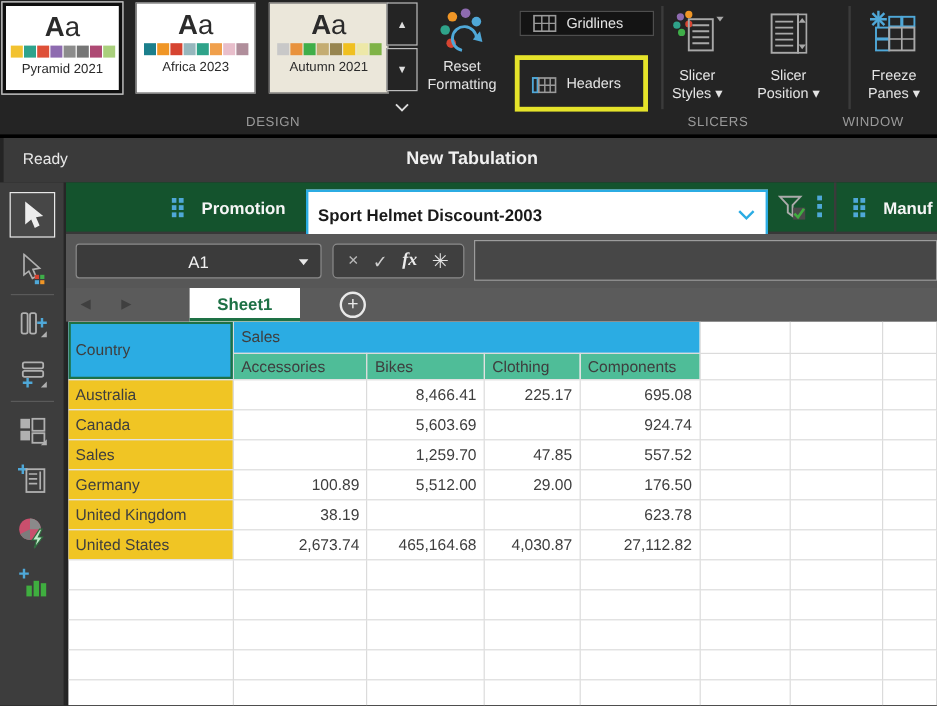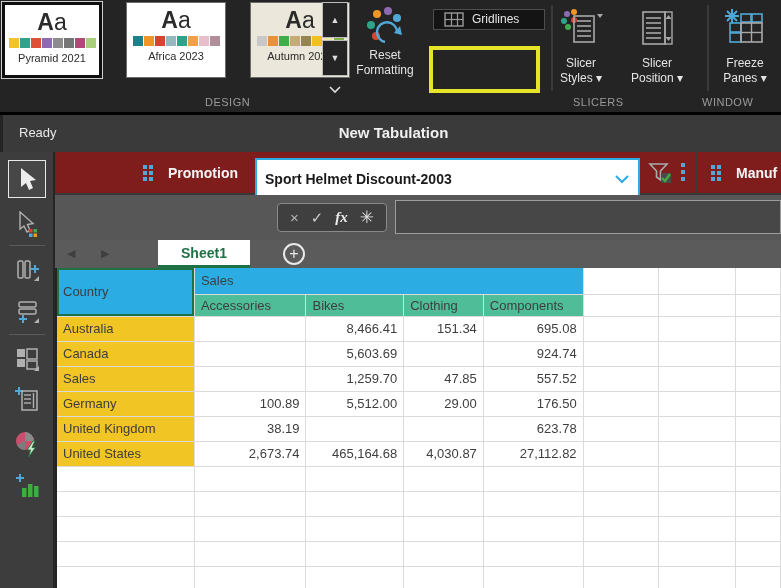--- a/index.html
+++ b/index.html
@@ -2,21 +2,21 @@
 <html><head>
 <meta charset="utf-8">
 <style>
   * { margin:0; padding:0; box-sizing:border-box; }
   html,body { background:#111; }
   body { font-family:"Liberation Sans", sans-serif; }
   #screen { position:relative; width:781px; height:588px; overflow:hidden; background:#242424; }
 
   
   #ribbon { position:absolute; left:0; top:0; width:781px; height:115px; background:#242424; border-bottom:3px solid #000; }
-  #theme-gallery { position:absolute; left:2px; top:2px; display:flex; gap:24px; }
+  #theme-gallery { position:absolute; left:2px; top:2px; display:flex; gap:11px; }
   .theme-card { width:100px; height:76px; background:#fff; border:1px solid #6b6b6b; display:flex; flex-direction:column; align-items:center; padding-top:4px; cursor:pointer; }
   .theme-card.selected { border:3px solid #0f0f0f; outline:1px solid #cfcfcf; }
   .theme-sample { font-size:23px; color:#2b2b2b; line-height:26px; }
   .theme-sample::first-letter { font-weight:bold; }
   .swatch-row { display:flex; gap:1px; margin-top:3px; }
   .swatch { width:10px; height:10px; display:inline-block; }
   .theme-label { font-size:11px; color:#2b2b2b; margin-top:4px; white-space:nowrap; }
   #gallery-scroll { position:absolute; left:322px; top:2px; width:28px; }
   .scroll-btn { width:26px; height:36px; border:1px solid #bdbdbd; background:#242424; color:#ddd; font-size:9px; display:flex; align-items:center; justify-content:center; margin-bottom:2px; cursor:pointer; }
   #gallery-expand { width:26px; height:24px; display:flex; align-items:center; justify-content:center; cursor:pointer; }
@@ -39,21 +39,21 @@
   #status-mode { position:absolute; left:16px; top:10px; font-size:13px; color:#e8e8e8; }
   #doc-title { position:absolute; left:0; width:781px; top:9px; text-align:center; font-size:15px; font-weight:600; color:#f0f0f0; }
 
   
   #sidebar { position:absolute; left:0; top:152px; width:55px; height:436px; background:#3d3d3d; border-right:2px solid #262626; }
   .side-btn { position:absolute; left:8px; width:38px; height:38px; display:flex; align-items:center; justify-content:center; cursor:pointer; }
   .side-btn.selected { border:1.5px solid #e8e8e8; background:#474747; }
   .side-divider { position:absolute; left:9px; width:36px; height:1px; background:#5a5a5a; }
 
   
-  #filter-bar { position:absolute; left:55px; top:152px; width:726px; height:43px; background:#7f1d1d; border-bottom:2px solid #383838; }
+  #filter-bar { position:absolute; left:55px; top:152px; width:726px; height:43px; background:#14532d; border-bottom:2px solid #383838; }
   .drag-handle { position:absolute; top:13px; }
   #filter-field-label { position:absolute; left:113px; top:13px; font-size:14px; font-weight:bold; color:#f5f5f5; }
   #filter-dropdown { position:absolute; left:200px; top:6px; width:385px; height:42px; background:#fff; border:2px solid #2bace3; display:flex; align-items:center; padding:0 8px; cursor:pointer; }
   #filter-dropdown-value { font-size:14px; font-weight:bold; color:#1a1a1a; flex:1; white-space:nowrap; overflow:hidden; }
   #filter-funnel { position:absolute; left:593px; top:10px; cursor:pointer; }
   #filter-more { position:absolute; left:626px; top:11px; display:flex; flex-direction:column; gap:3px; cursor:pointer; }
   #filter-more span { width:4px; height:4px; background:#4fa8d8; }
   #filter-bar .panel-divider { position:absolute; left:640px; top:0; width:2px; height:41px; background:#3b3b3b; }
   #filter2-label { position:absolute; left:681px; top:13px; font-size:14px; font-weight:bold; color:#f5f5f5; white-space:nowrap; }
 
@@ -173,20 +173,30 @@
     <div id="gridlines-btn">
       <svg width="20" height="15" viewBox="0 0 20 15">
         <rect x="1" y="1" width="18" height="13" fill="none" stroke="#9a9a9a" stroke-width="1.4"></rect>
         <line x1="7.5" y1="1" x2="7.5" y2="14" stroke="#9a9a9a" stroke-width="1.2"></line>
         <line x1="13.5" y1="1" x2="13.5" y2="14" stroke="#9a9a9a" stroke-width="1.2"></line>
         <line x1="1" y1="7.5" x2="19" y2="7.5" stroke="#9a9a9a" stroke-width="1.2"></line>
       </svg>
       <span class="ribbon-label">Gridlines</span>
     </div>
 
+    <div id="headers-btn">
+      <svg width="21" height="16" viewBox="0 0 21 16">
+        <rect x="1" y="3" width="4" height="12" fill="none" stroke="#4FA8D8" stroke-width="1.6"></rect>
+        <rect x="6" y="3" width="14" height="12" fill="none" stroke="#9a9a9a" stroke-width="1.4"></rect>
+        <line x1="11" y1="3" x2="11" y2="15" stroke="#9a9a9a" stroke-width="1.2"></line>
+        <line x1="15.5" y1="3" x2="15.5" y2="15" stroke="#9a9a9a" stroke-width="1.2"></line>
+        <line x1="6" y1="9" x2="20" y2="9" stroke="#9a9a9a" stroke-width="1.2"></line>
+      </svg>
+      <span class="ribbon-label">Headers</span>
+    </div>
     <div id="headers-highlight"></div>
 
     <div class="rib-divider" style="left:551px"></div>
 
     <div class="rib-big-btn" style="left:546px">
       <svg width="46" height="46" viewBox="0 0 46 46">
         <circle cx="9" cy="8" r="3" fill="#8E6BB0"></circle>
         <circle cx="16" cy="6" r="3" fill="#F09626"></circle>
         <circle cx="6" cy="15" r="3" fill="#2FA38A"></circle>
         <circle cx="10" cy="21" r="3" fill="#3FAE49"></circle>
@@ -366,20 +376,24 @@
         <rect x="0" y="6" width="4" height="4"></rect>
           <rect x="6" y="6" width="4" height="4"></rect>
         <rect x="0" y="12" width="4" height="4"></rect>
           <rect x="6" y="12" width="4" height="4"></rect>
       </g>
     </svg>
     <span id="filter2-label">Manuf</span>
   </div>
 
   <div id="formula-row">
+    <div id="name-box">
+      <span id="name-box-value">A1</span>
+      <span id="name-box-arrow"></span>
+    </div>
     <div id="fx-group">
       <span class="fx-icon">×</span>
       <span class="fx-icon" id="fx-confirm">✓</span>
       <span class="fx-icon" id="fx-label">fx</span>
       <span class="fx-icon" id="ai-icon">✳</span>
     </div>
     <input id="formula-input" type="text" value="" style="">
   </div>
 
   <div id="tab-row">
@@ -417,21 +431,21 @@
             <td class="teal">Clothing</td>
             <td class="teal">Components</td>
             <td></td>
             <td></td>
             <td></td>
           </tr>
           <tr class="drow">
             <td class="country">Australia</td>
             <td class="num"></td>
             <td class="num">8,466.41</td>
-            <td class="num">151.34</td>
+            <td class="num">225.17</td>
             <td class="num">695.08</td>
             <td></td>
             <td></td>
             <td></td>
           </tr>
           <tr class="drow">
             <td class="country">Canada</td>
             <td class="num"></td>
             <td class="num">5,603.69</td>
             <td class="num"></td>

